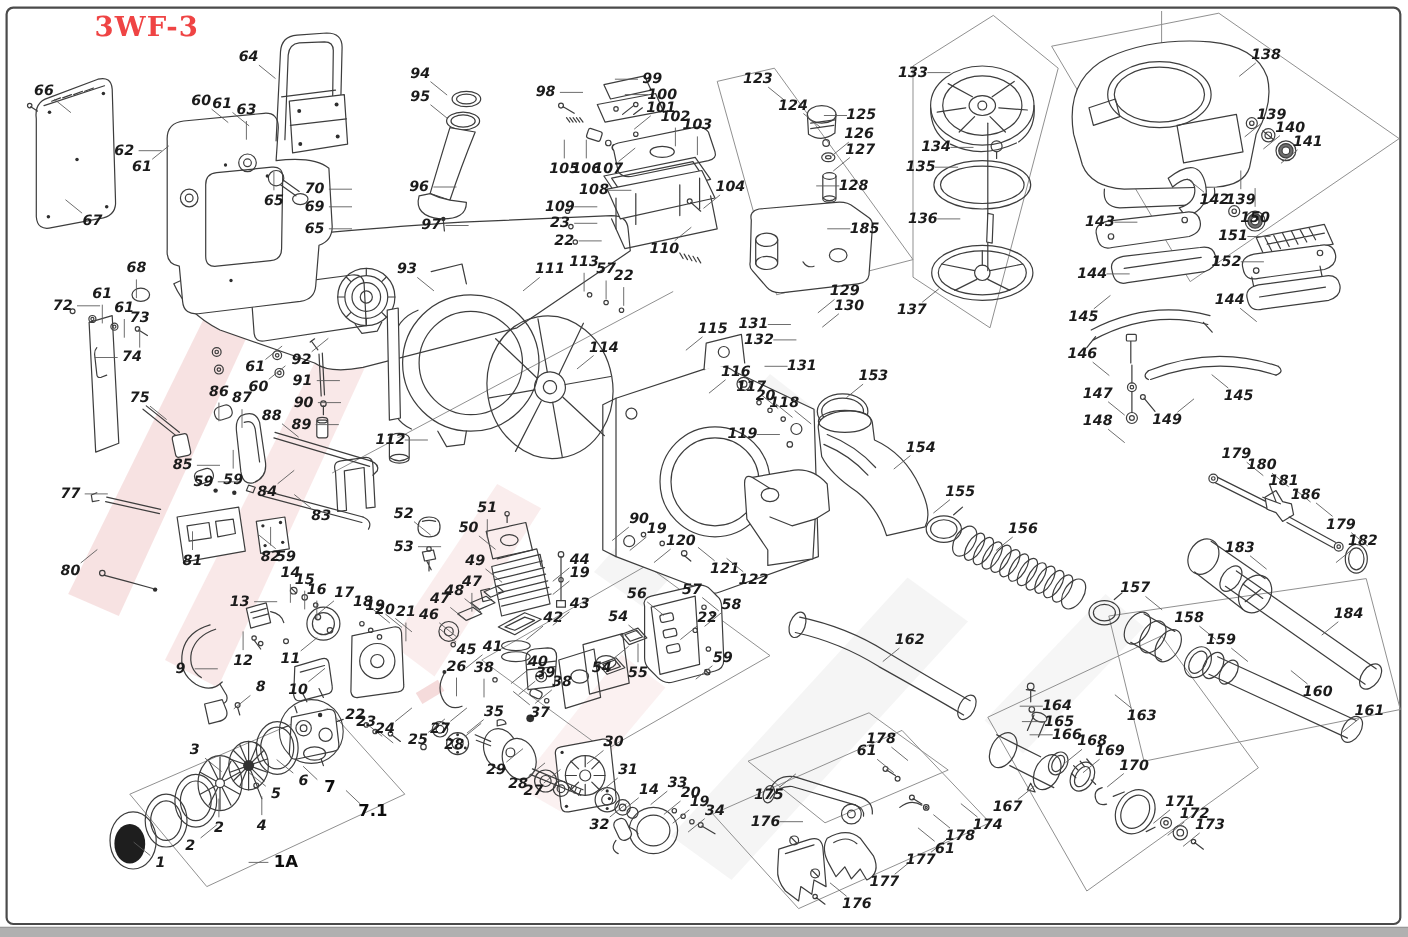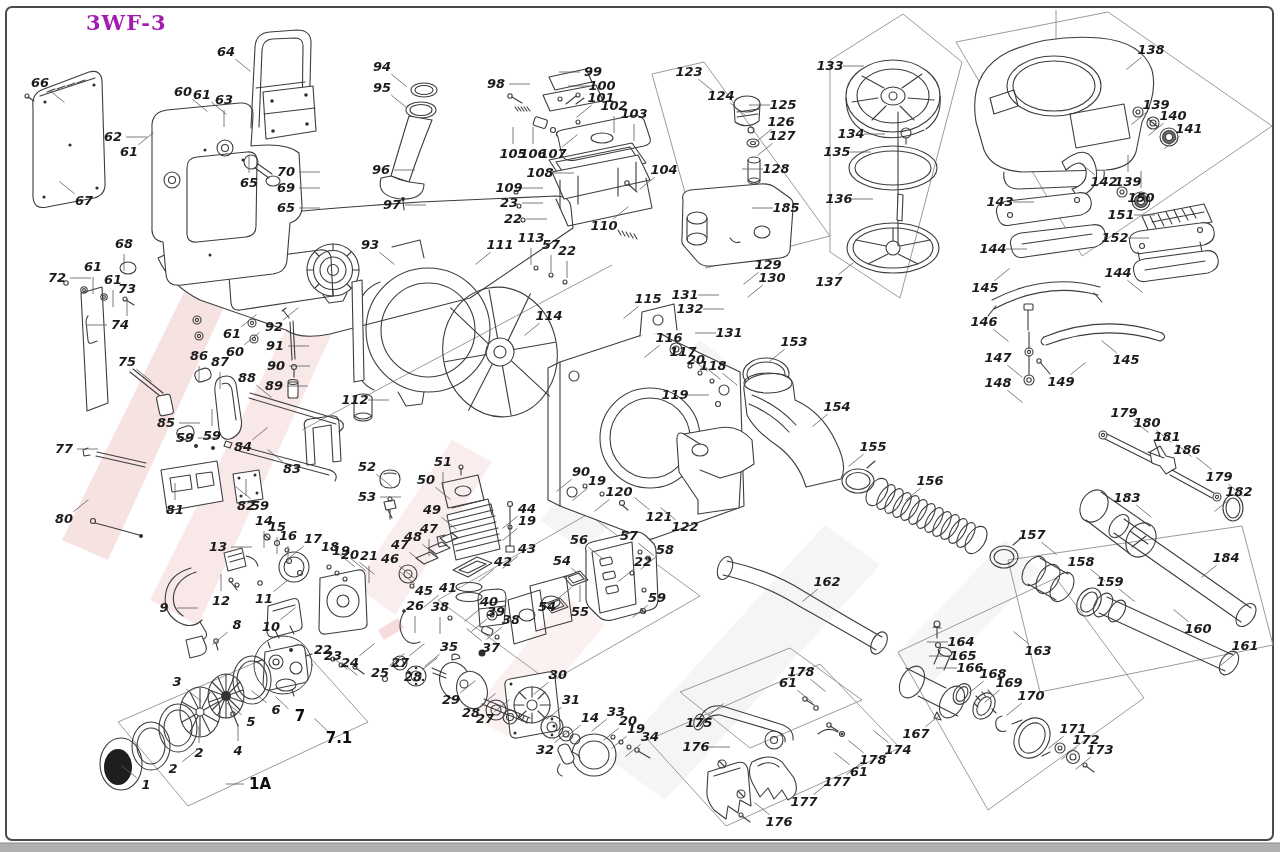--- a/index.html
+++ b/index.html
@@ -1,19 +1,19 @@
 <!DOCTYPE html>
 <html><head>
 <meta charset="utf-8">
 <style>
   html,body{margin:0;padding:0;background:#dcdcdc;}
   .page{position:relative;width:1280px;height:852px;background:#ffffff;overflow:hidden;
         font-family:"DejaVu Sans",sans-serif;}
   .title{position:absolute;left:86px;top:10px;font-family:"DejaVu Serif",serif;
-         font-weight:700;font-size:21px;letter-spacing:1px;color:#a21caf;z-index:5;}
+         font-weight:700;font-size:25px;letter-spacing:1px;color:#ef4444;z-index:5;}
   svg{position:absolute;left:0;top:0;}
   .ln{fill:none;stroke:#3d3d3d;stroke-width:1.1;stroke-linecap:round;stroke-linejoin:round;}
   .lf{fill:#ffffff;stroke:#3d3d3d;stroke-width:1.1;stroke-linejoin:round;}
   .dot{fill:#2e2e2e;stroke:none;}
   .grp{fill:none;stroke:#8f8f8f;stroke-width:0.9;}
   .pl{font-family:"DejaVu Sans",sans-serif;font-style:italic;font-weight:600;font-size:13px;fill:#1b1b1b;}
   .plb{font-family:"DejaVu Sans",sans-serif;font-weight:700;font-size:15px;fill:#0d0d0d;font-style:normal;}
   .ldr{stroke:#5a5a5a;stroke-width:0.8;}
   .wmp{stroke:none;}
 </style>

